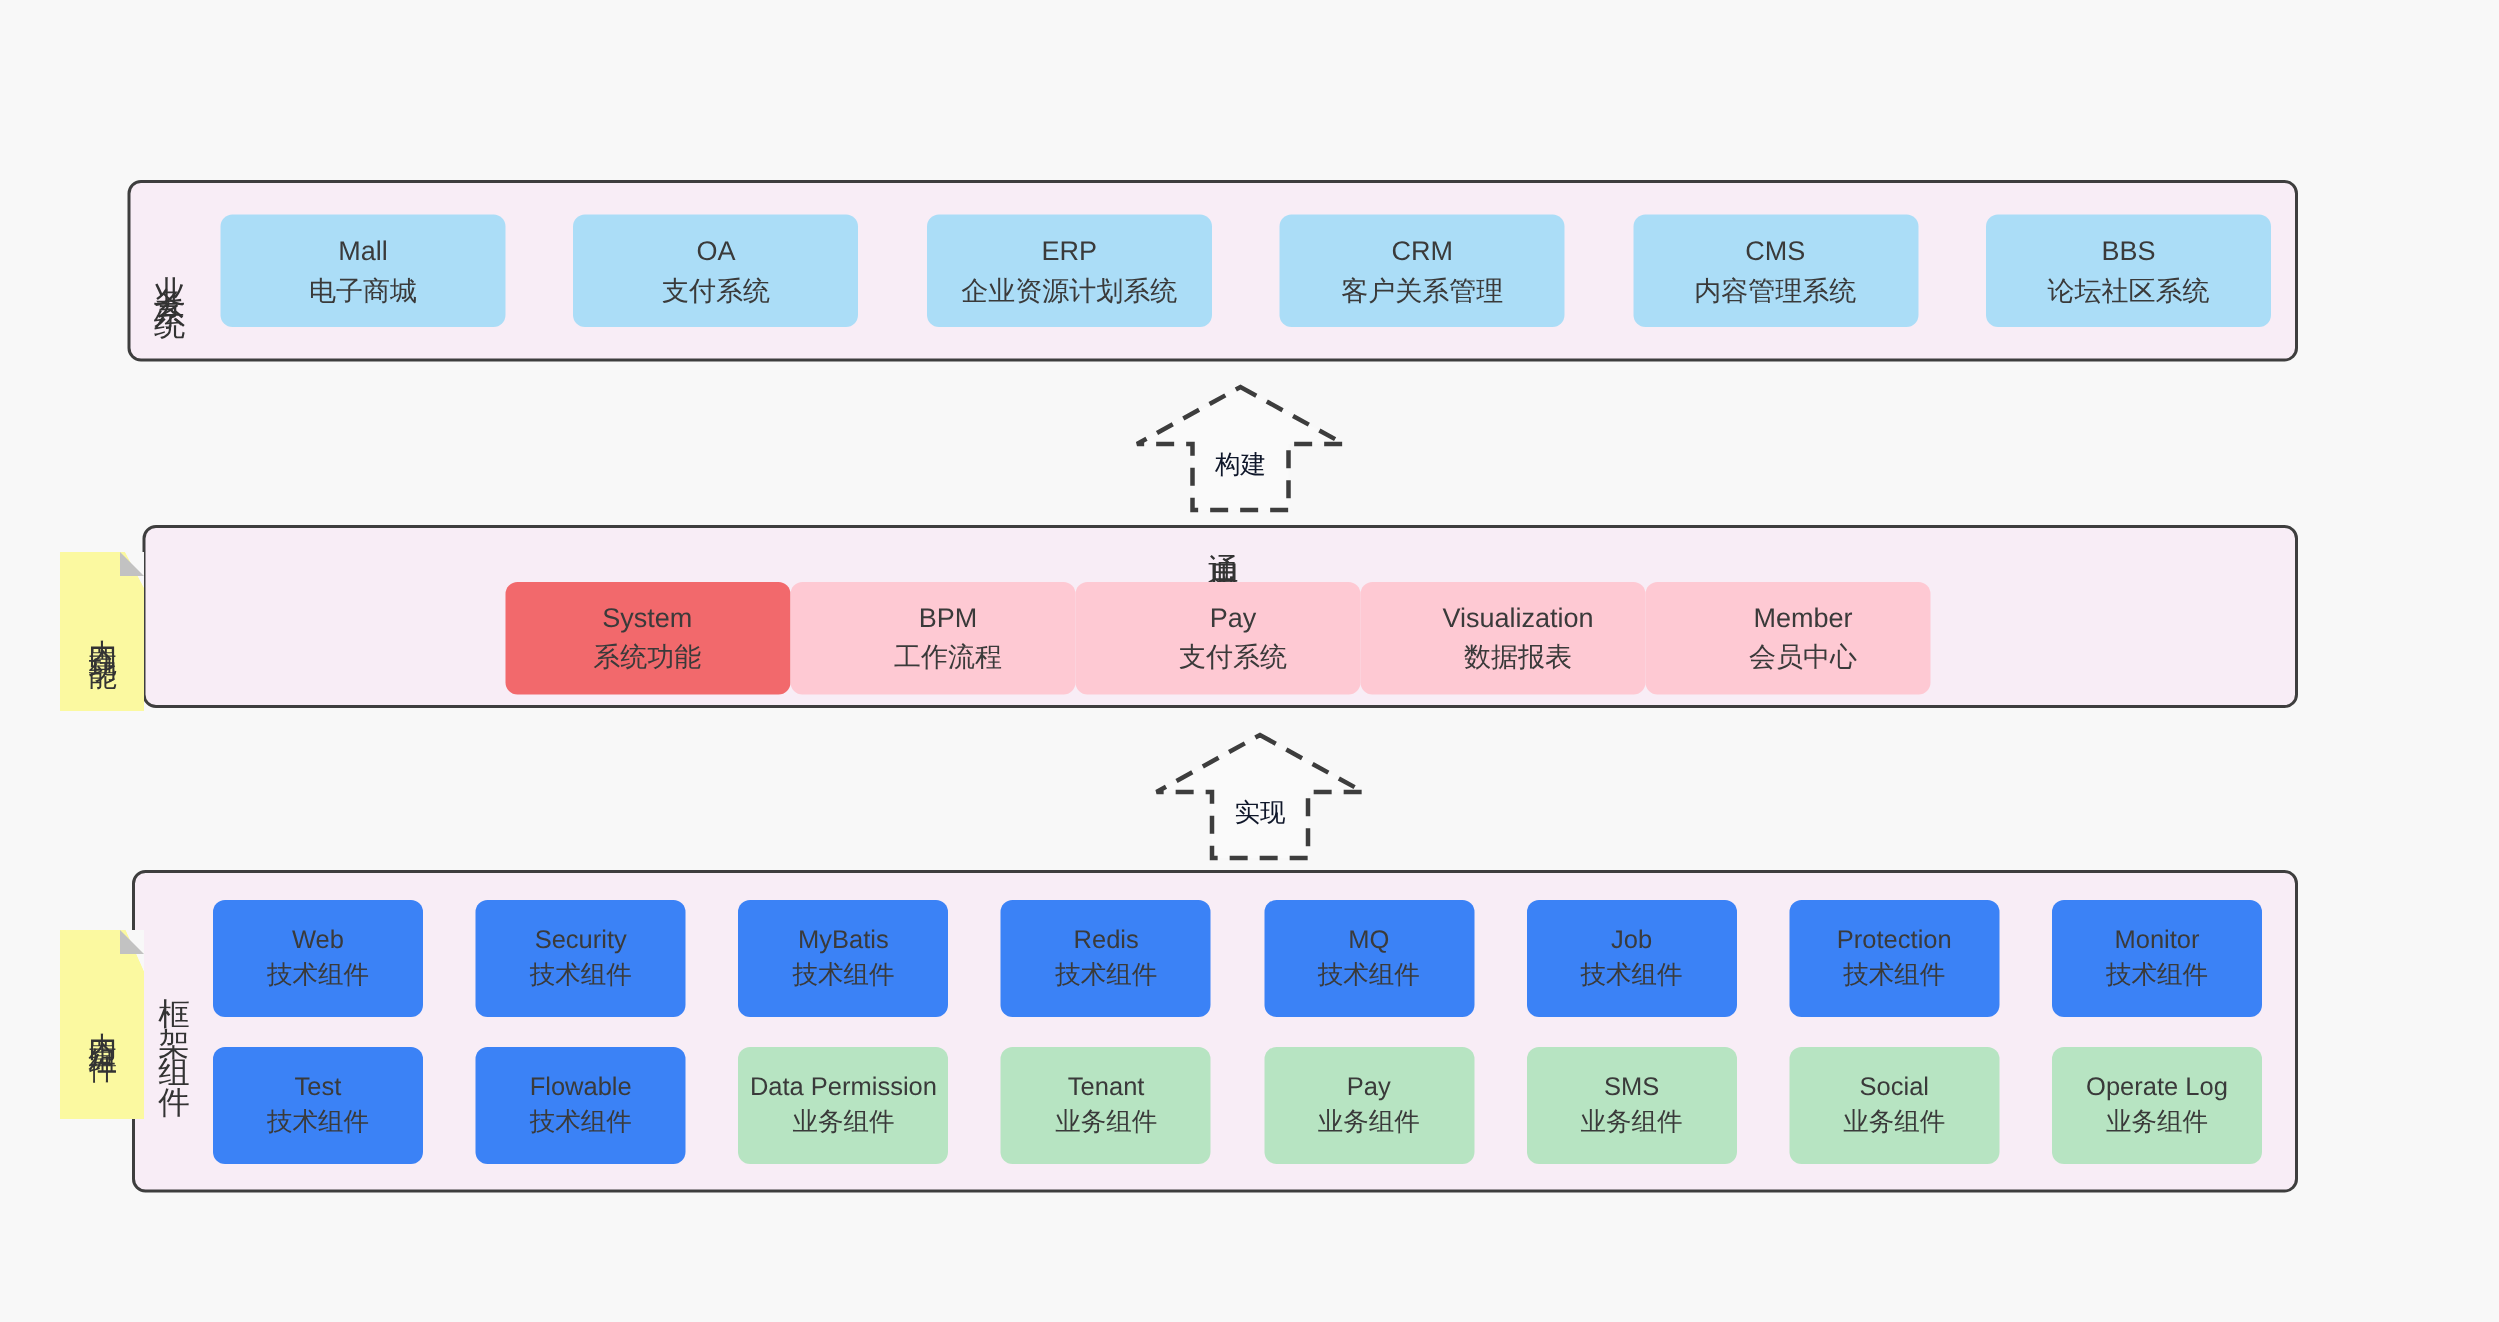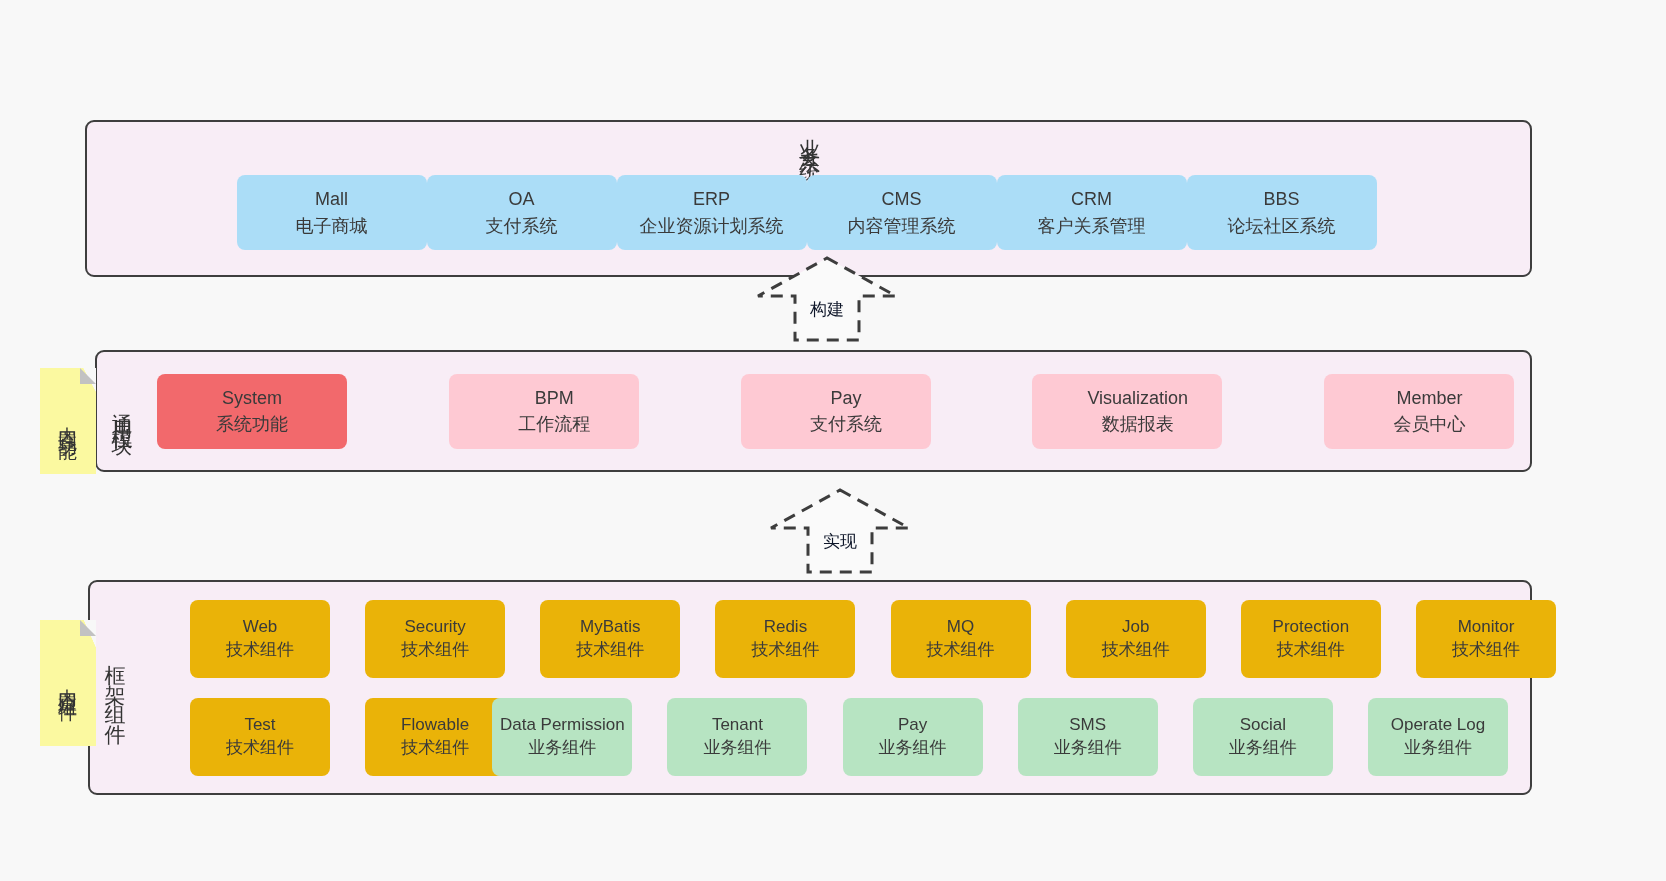--- a/index.html
+++ b/index.html
@@ -6,22 +6,22 @@
   html,body { background:#f8f8f8; }
   .canvas {
     position:relative; width:1666px; height:881px; background:#f8f8f8;
     font-family:"Liberation Sans","DejaVu Sans",sans-serif; color:#333;
     overflow:hidden;
   }
   .layer {
     position:absolute; background:#f8edf6; border:2px solid #3e3e3e;
     border-radius:9px; display:flex; align-items:center; z-index:1;
   }
-  .layer1 { left:85px;  top:120px; width:1447px; height:157px;flex-direction:column; }
-  .layer2 { left:95px;  top:350px; width:1437px; height:122px; }
+  .layer1 { left:85px;  top:120px; width:1447px; height:121px; }
+  .layer2 { left:95px;  top:350px; width:1437px; height:122px;flex-direction:column; }
   .layer3 { left:88px;  top:580px; width:1444px; height:215px; }
 
   .vlabel {
     writing-mode:vertical-rl; text-orientation:upright;
     font-size:21px; letter-spacing:7px; line-height:1;
     margin:0 12px 0 15px; flex:0 0 auto; color:#333;
   }
   .layer3 .vlabel { letter-spacing:20px; }
 
   .boxrow {
@@ -30,21 +30,21 @@
   }
   .box {
     border-radius:8px; display:flex; flex-direction:column;
     justify-content:center; align-items:center; text-align:center;
     font-size:18px; line-height:1.45; color:#3a3a3a;
   }
   .layer1 .box, .layer2 .box { width:190px; height:75px; }
   .blue   { background:#abddf7; }
   .red    { background:#f2696c; }
   .pink   { background:#fec9d3;padding-left:21px; }
-  .green  { background:#eab308;margin-left:48px; }
+  .green  { background:#3b82f6; }
   .lgreen { background:#b7e4c2; }
 
   .grid8 {
     flex:1; display:grid; grid-template-columns:repeat(8,140px);
     justify-content:space-between; row-gap:20px; padding:0 22px 0 4px;
   }
   .layer3 .box { width:140px; height:78px; font-size:17px; line-height:1.32; }
 
   .sticky {
     position:absolute; width:56px; z-index:3;
@@ -86,26 +86,26 @@
       </div>
       <div class="box blue">
         <div>OA</div>
         <div>支付系统</div>
       </div>
       <div class="box blue">
         <div>ERP</div>
         <div>企业资源计划系统</div>
       </div>
       <div class="box blue">
+        <div>CRM</div>
+        <div>客户关系管理</div>
+      </div>
+      <div class="box blue">
         <div>CMS</div>
         <div>内容管理系统</div>
-      </div>
-      <div class="box blue">
-        <div>CRM</div>
-        <div>客户关系管理</div>
       </div>
       <div class="box blue">
         <div>BBS</div>
         <div>论坛社区系统</div>
       </div>
     </div>
   </section>
 
   <div class="arrow arrow1">
     <svg viewBox="0 0 144 88">

